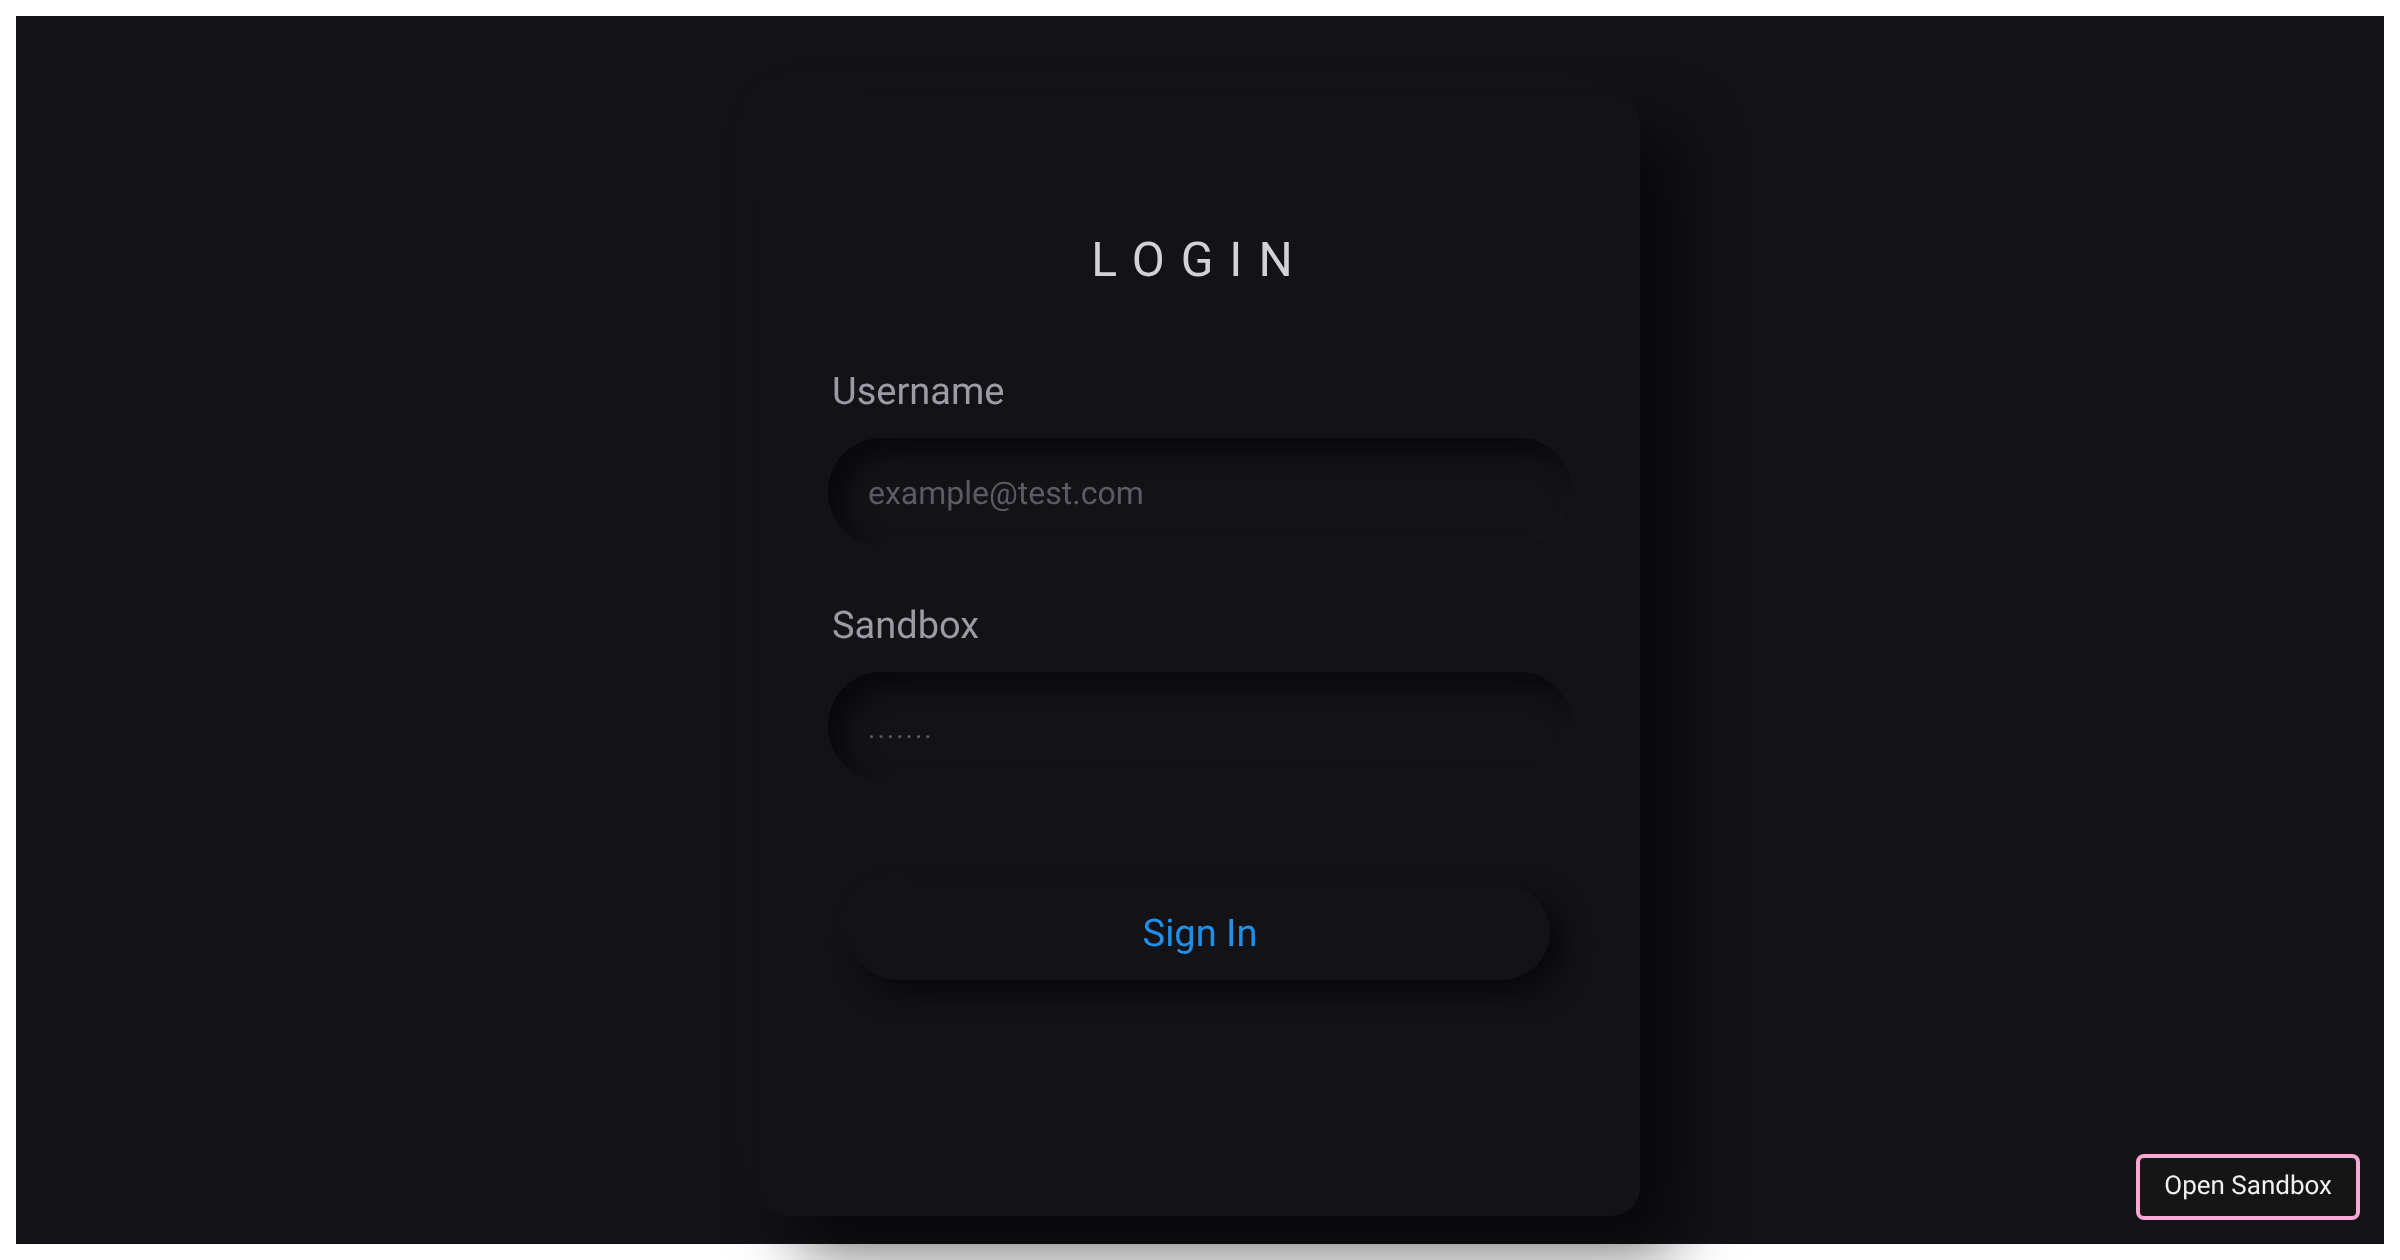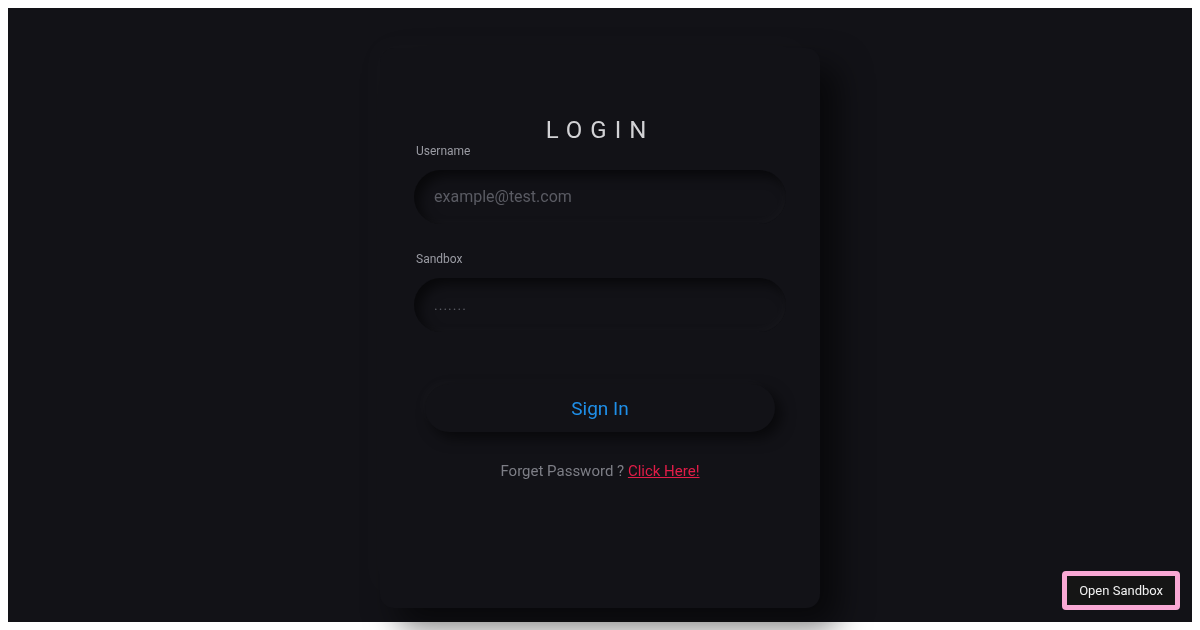--- a/index.html
+++ b/index.html
@@ -44,40 +44,41 @@
       display: flex;
       flex-direction: column;
     }
     .card h1 {
       text-align: center;
       color: #d2d2d5;
       font-size: 24px;
       font-weight: 400;
       letter-spacing: 8px;
       margin-top: 28px;
+      margin-bottom: 40px;
     }
     .field-group {
       margin-bottom: 28px;
     }
     .field-label {
       display: block;
       color: #9a9ba3;
-      font-size: 12px;
+      font-size: 19px;
       font-weight: 400;
       margin-bottom: 12px;
       margin-left: 2px;
     }
     .field-input {
       width: 100%;
       height: 54px;
       border: none;
       outline: none;
       background: #121217;
       color: #d946ef;
-      font-size: 13px;
+      font-size: 16px;
       padding: 0 20px;
       border-radius: 28px;
       box-shadow:
         inset 6px 6px 12px rgba(0,0,0,0.55),
         inset -4px -4px 8px rgba(255,255,255,0.02);
     }
     .field-input::placeholder {
       color: #5a5b63;
       font-size: 16px;
     }
@@ -115,21 +116,21 @@
       cursor: pointer;
     }
     .open-sandbox {
       position: absolute;
       right: 12px;
       bottom: 12px;
       background: #151515;
       color: #f1f1f1;
       font-size: 13px;
       padding: 7px 12px;
-      border: 5px solid #f9a8d4;
+      border: 2px solid #f9a8d4;
       border-radius: 4px;
       cursor: pointer;
     }
   </style>
 </head>
 <body>
 
 <div class="stage">
   <div class="canvas">
     <div class="card">
@@ -141,21 +142,18 @@
         <input type="text" class="field-input" placeholder="example@test.com" style="">
       </div>
 
       <div class="field-group">
         <label class="field-label">Sandbox</label>
         <input type="password" class="field-input pw" placeholder="......." style="">
       </div>
 
       <button class="signin-btn">Sign In</button>
 
-      <div class="forgot-row">
-        <span class="forgot-text">Forget Password ? </span><a class="forgot-link">Click Here!</a>
-      </div>
 
     </div>
 
     <button class="open-sandbox">Open Sandbox</button>
   </div>
 </div>
 
 </body></html>

